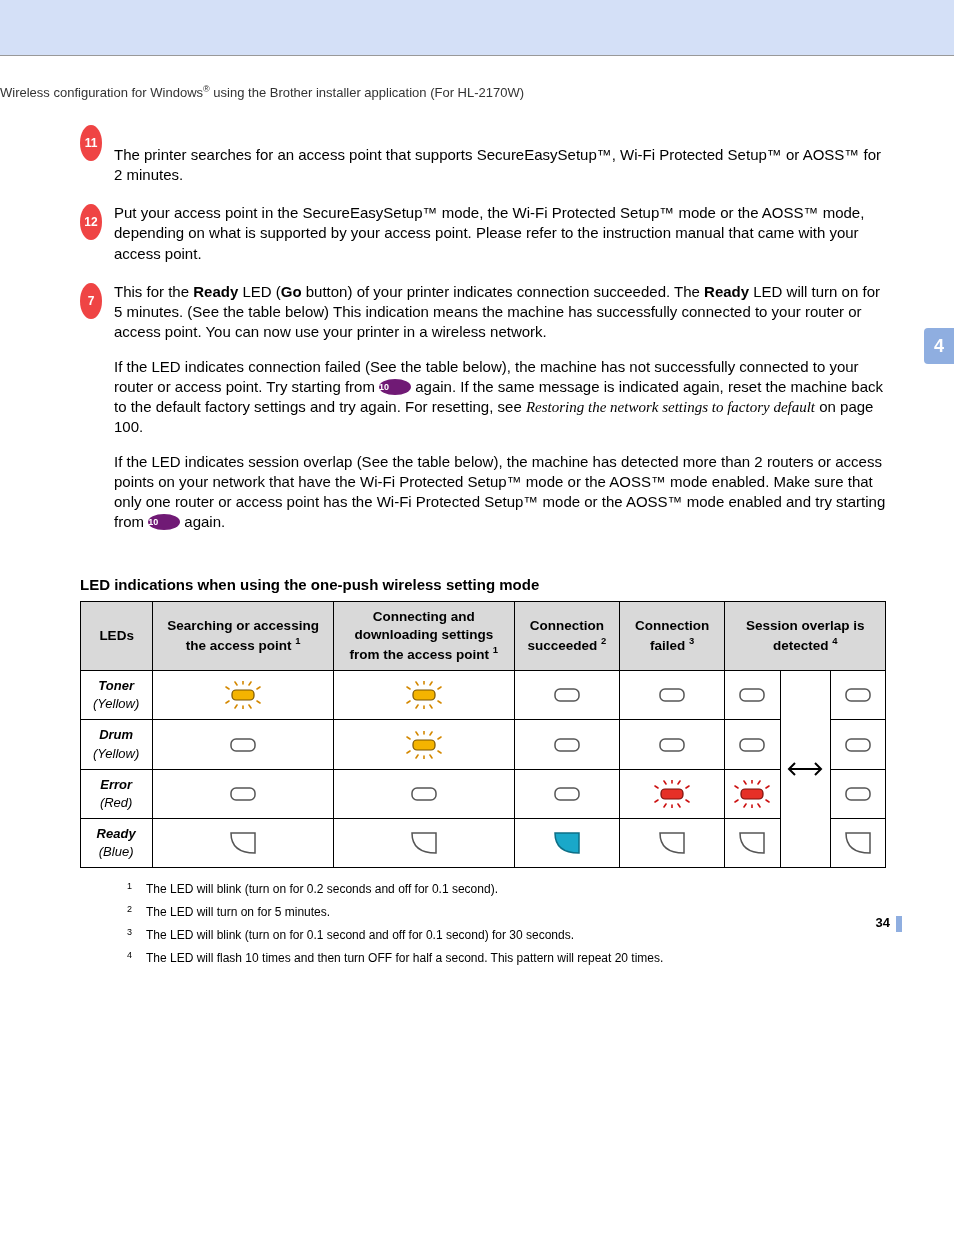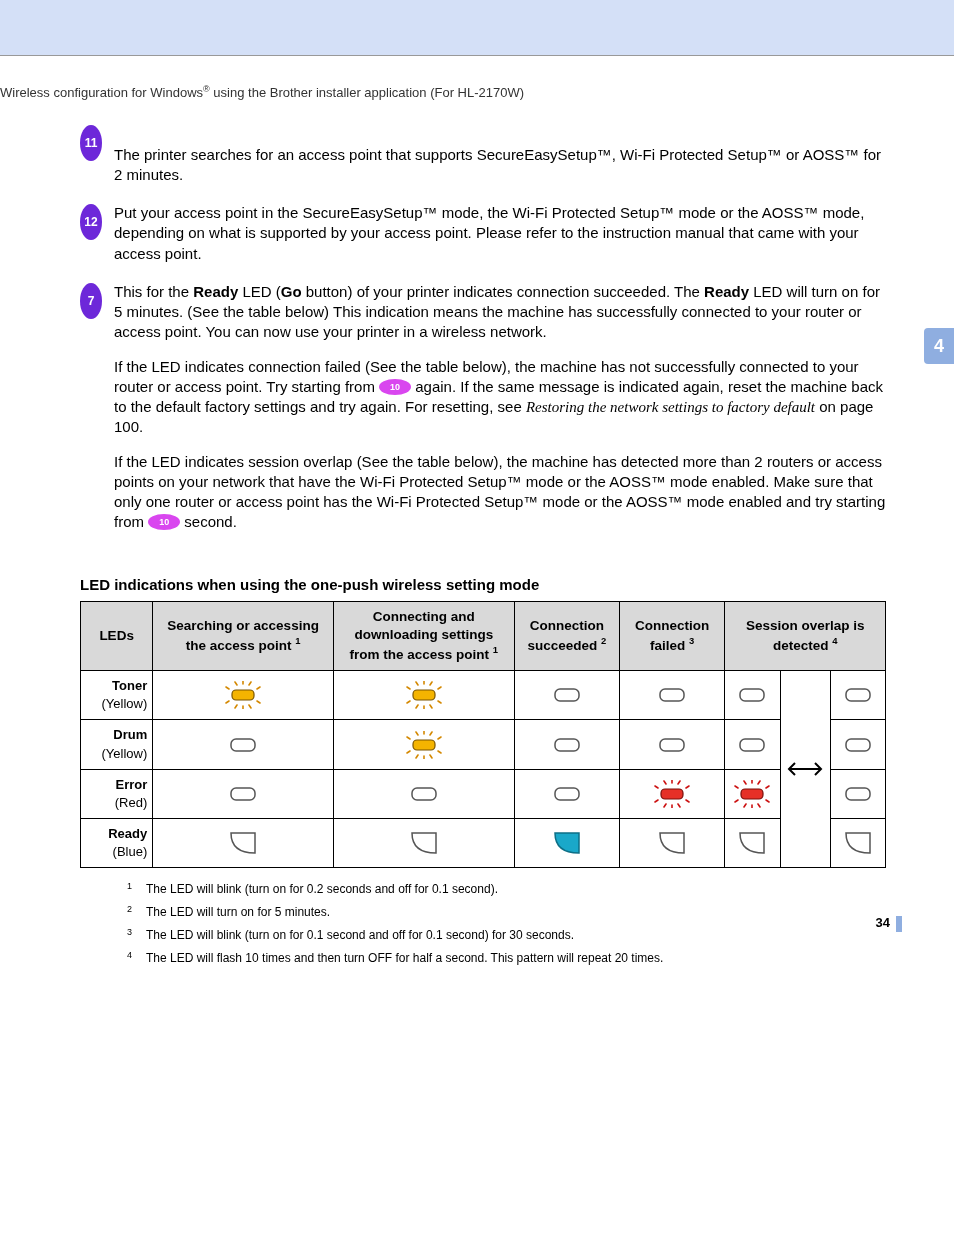--- a/index.html
+++ b/index.html
@@ -29,41 +29,41 @@
   .step {
     display: flex;
     align-items: flex-start;
     gap: 12px;
     margin-bottom: 18px;
   }
   .step-badge {
     flex: 0 0 22px;
     width: 22px; height: 36px;
     border-radius: 50%;
-    background: #6d28d9;
+    background: #ef4444;
     color: #fff;
     font-weight: bold;
     font-size: 12px;
     display: flex;
     align-items: center;
     justify-content: center;
     margin-top: 1px;
   }
   .step-body { flex: 1; }
   .step-body p { margin-bottom: 14px; }
   .inline-badge {
     display: inline-flex;
     width: 32px; height: 16px;
     border-radius: 50%;
-    background: #d946ef;
+    background: #701a75;
     color: #fff;
     font-size: 9px;
     font-weight: bold;
     align-items: center;
-    justify-content: center;
+    justify-content: flex-start;
     vertical-align: middle;
     position: relative;
     top: -1px;
   }
   .italic { font-style: italic; font-family: Liberation Serif, serif; }
   .page-tab {
     position: absolute;
     right: 0;
     top: 328px;
     width: 30px; height: 36px;
@@ -92,24 +92,24 @@
     border: 1px solid #000;
     padding: 6px 4px;
     text-align: center;
     vertical-align: middle;
   }
   table.led th {
     background: #d9d9d9;
     font-weight: bold;
   }
   table.led td.row-head {
-    text-align: right;
     padding-right: 5px;
     font-size: 13px;
     line-height: 1.4;
+    font-style: italic;
   }
   table.led td.row-head b { font-weight: bold; }
   .icon-cell svg { display: block; margin: 0 auto; }
   .footnotes {
     font-size: 12px;
     padding: 10px 0 0 42px;
     line-height: 1.9;
   }
   .footnotes .fn { display: flex; gap: 14px; }
   .footnotes .fn sup { font-size: 9px; width: 10px; text-align: right; }
@@ -221,21 +221,21 @@
         <span>This for the </span><b>Ready</b><span> LED (</span><b>Go</b><span> button) of your printer indicates connection succeeded. The </span><b>Ready</b><span> LED will turn on for 5 minutes. (See the table below) This indication means the machine has successfully connected to your router or access point. You can now use your printer in a wireless network.</span>
       </p>
       <p>
         <span>If the LED indicates connection failed (See the table below), the machine has not successfully connected to your router or access point. Try starting from </span><span class="inline-badge">
             <span>10</span>
           </span><span> again. If the same message is indicated again, reset the machine back to the default factory settings and try again. For resetting, see </span><span class="italic">Restoring the network settings to factory default</span><span> on page 100.</span>
       </p>
       <p>
         <span>If the LED indicates session overlap (See the table below), the machine has detected more than 2 routers or access points on your network that have the Wi-Fi Protected Setup™ mode or the AOSS™ mode enabled. Make sure that only one router or access point has the Wi-Fi Protected Setup™ mode or the AOSS™ mode enabled and try starting from </span><span class="inline-badge">
             <span>10</span>
-          </span><span> second.</span>
+          </span><span> again.</span>
       </p>
     </div>
   </div>
 
   <div class="table-title">LED indications when using the one-push wireless setting mode</div>
 
   <table class="led">
     <colgroup>
       <col style="width:72px">
         <col style="width:180px">

